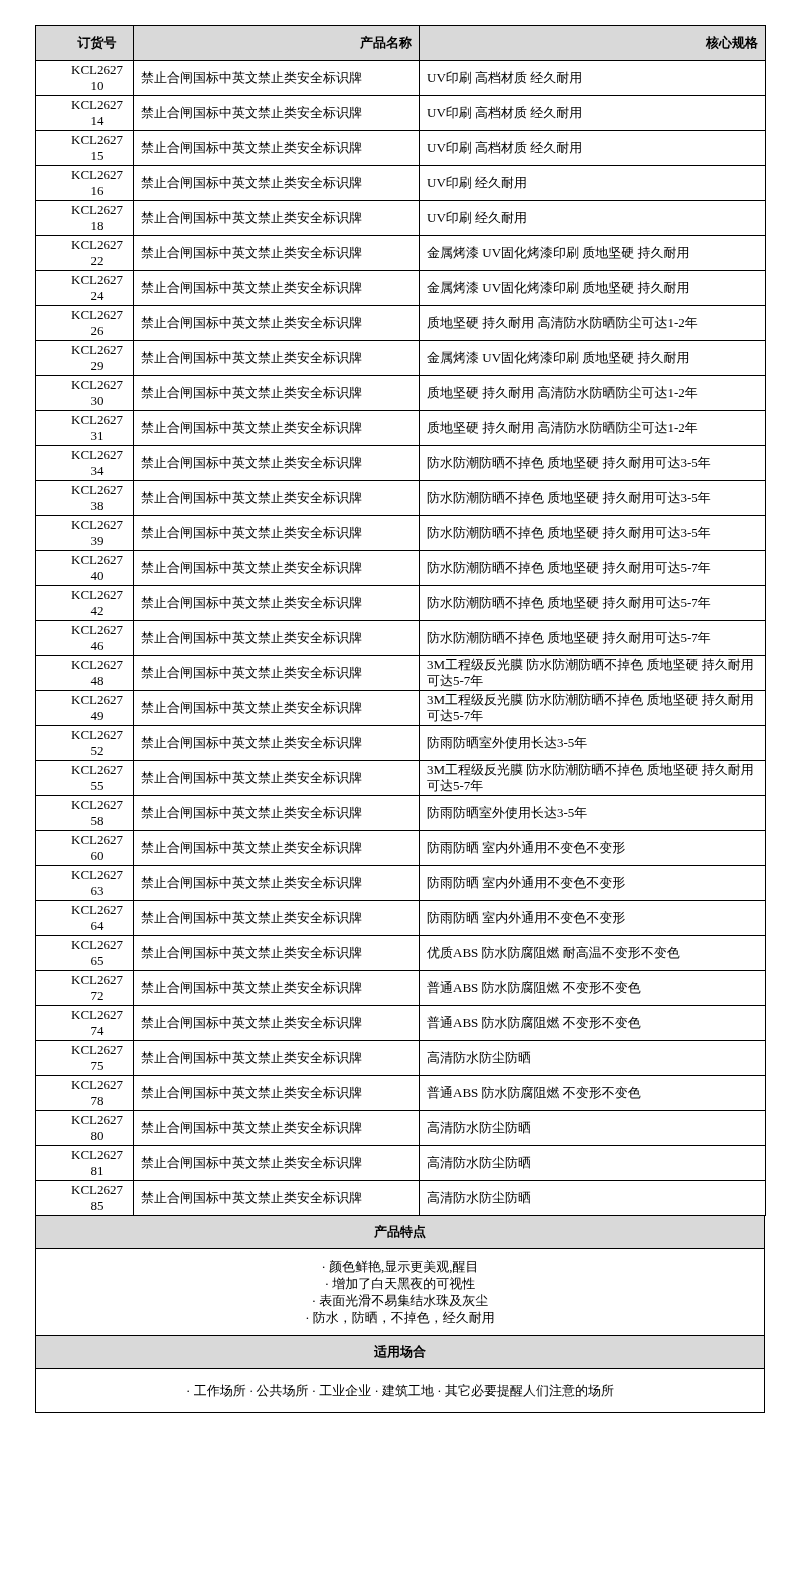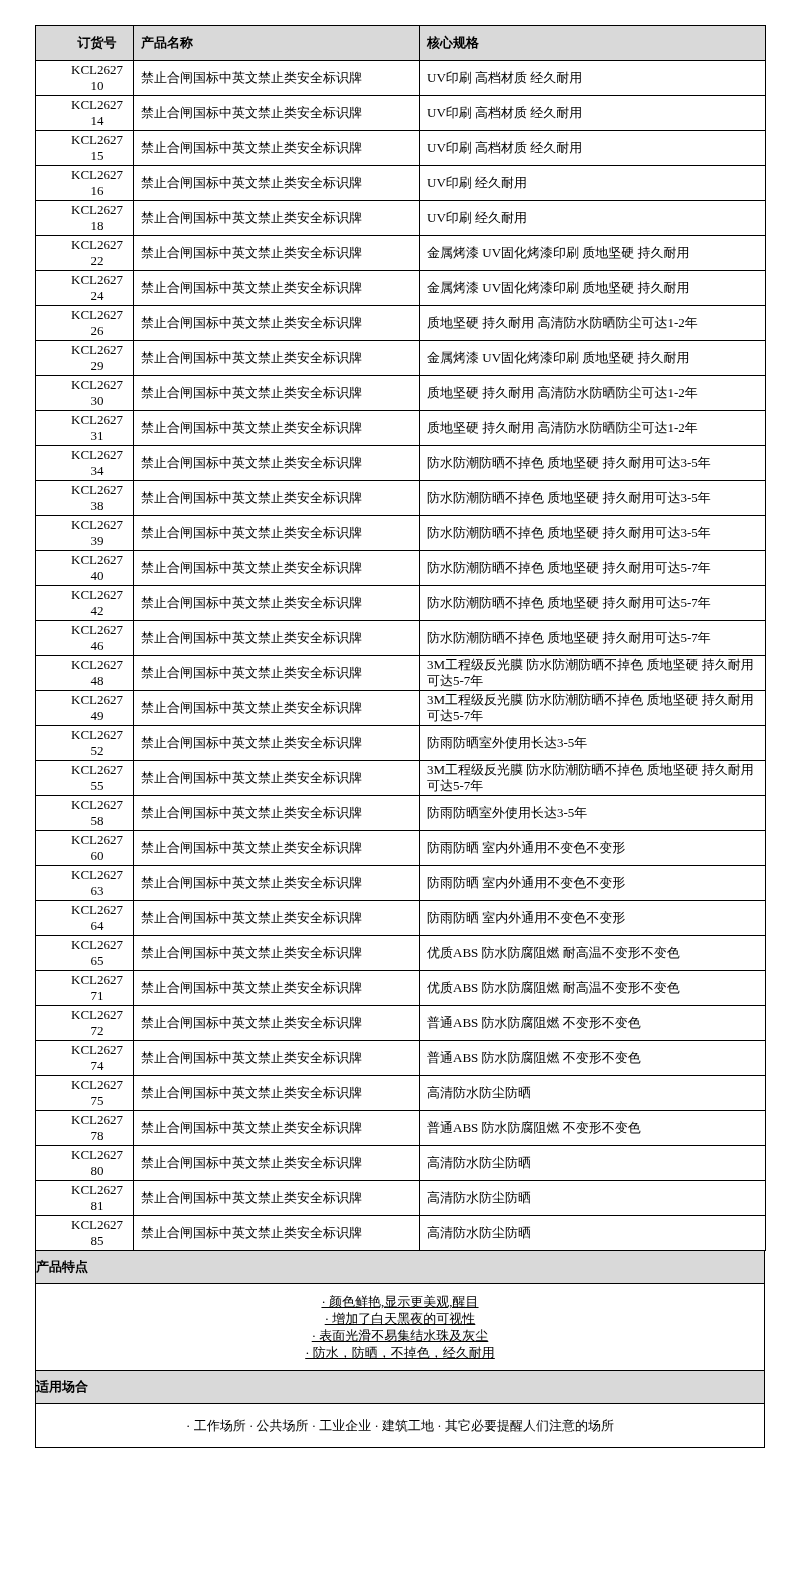--- a/index.html
+++ b/index.html
@@ -25,47 +25,48 @@
     font-size:13px;
     line-height:16px;
     padding:0 7px;
     vertical-align:middle;
     word-break:break-all;
     background:var(--row-bg,#ffffff);
   }
   .spec-table th{
     background:var(--header-bg,#d9d9d9);
     font-weight:bold;
-    text-align:left;
+    text-align:right;
     height:34px;
   }
   .spec-table td{height:34px;text-align:left;}
   .spec-table th:first-child,.spec-table td:first-child{text-align:center;padding-left:32px;}
   .section-bar{
     width:730px;
     box-sizing:border-box;
     border:1px solid var(--border,#000000);
     margin-top:-1px;
     background:var(--header-bg,#d9d9d9);
+    text-align:center;
     font-weight:bold;
     font-size:13px;
     height:34px;
     line-height:32px;
   }
   .section-box{
     width:730px;
     box-sizing:border-box;
     border:1px solid var(--border,#000000);
     margin-top:-1px;
     background:#ffffff;
     text-align:center;
     font-size:13px;
     padding:9px 10px;
   }
-  .feature-line{line-height:17px;text-decoration:underline;}
+  .feature-line{line-height:17px;}
   .occasions-box{padding:13px 10px;line-height:17px;}
 </style>
 </head>
 <body>
 
 <div class="page">
 
   <table class="spec-table">
     <colgroup>
       <col style="width:98px">
@@ -204,25 +205,20 @@
           <td>KCL262764</td>
           <td>禁止合闸国标中英文禁止类安全标识牌</td>
           <td>防雨防晒 室内外通用不变色不变形</td>
         </tr>
         <tr>
           <td>KCL262765</td>
           <td>禁止合闸国标中英文禁止类安全标识牌</td>
           <td>优质ABS 防水防腐阻燃 耐高温不变形不变色</td>
         </tr>
         <tr>
-          <td>KCL262771</td>
-          <td>禁止合闸国标中英文禁止类安全标识牌</td>
-          <td>优质ABS 防水防腐阻燃 耐高温不变形不变色</td>
-        </tr>
-        <tr>
           <td>KCL262772</td>
           <td>禁止合闸国标中英文禁止类安全标识牌</td>
           <td>普通ABS 防水防腐阻燃 不变形不变色</td>
         </tr>
         <tr>
           <td>KCL262774</td>
           <td>禁止合闸国标中英文禁止类安全标识牌</td>
           <td>普通ABS 防水防腐阻燃 不变形不变色</td>
         </tr>
         <tr>

